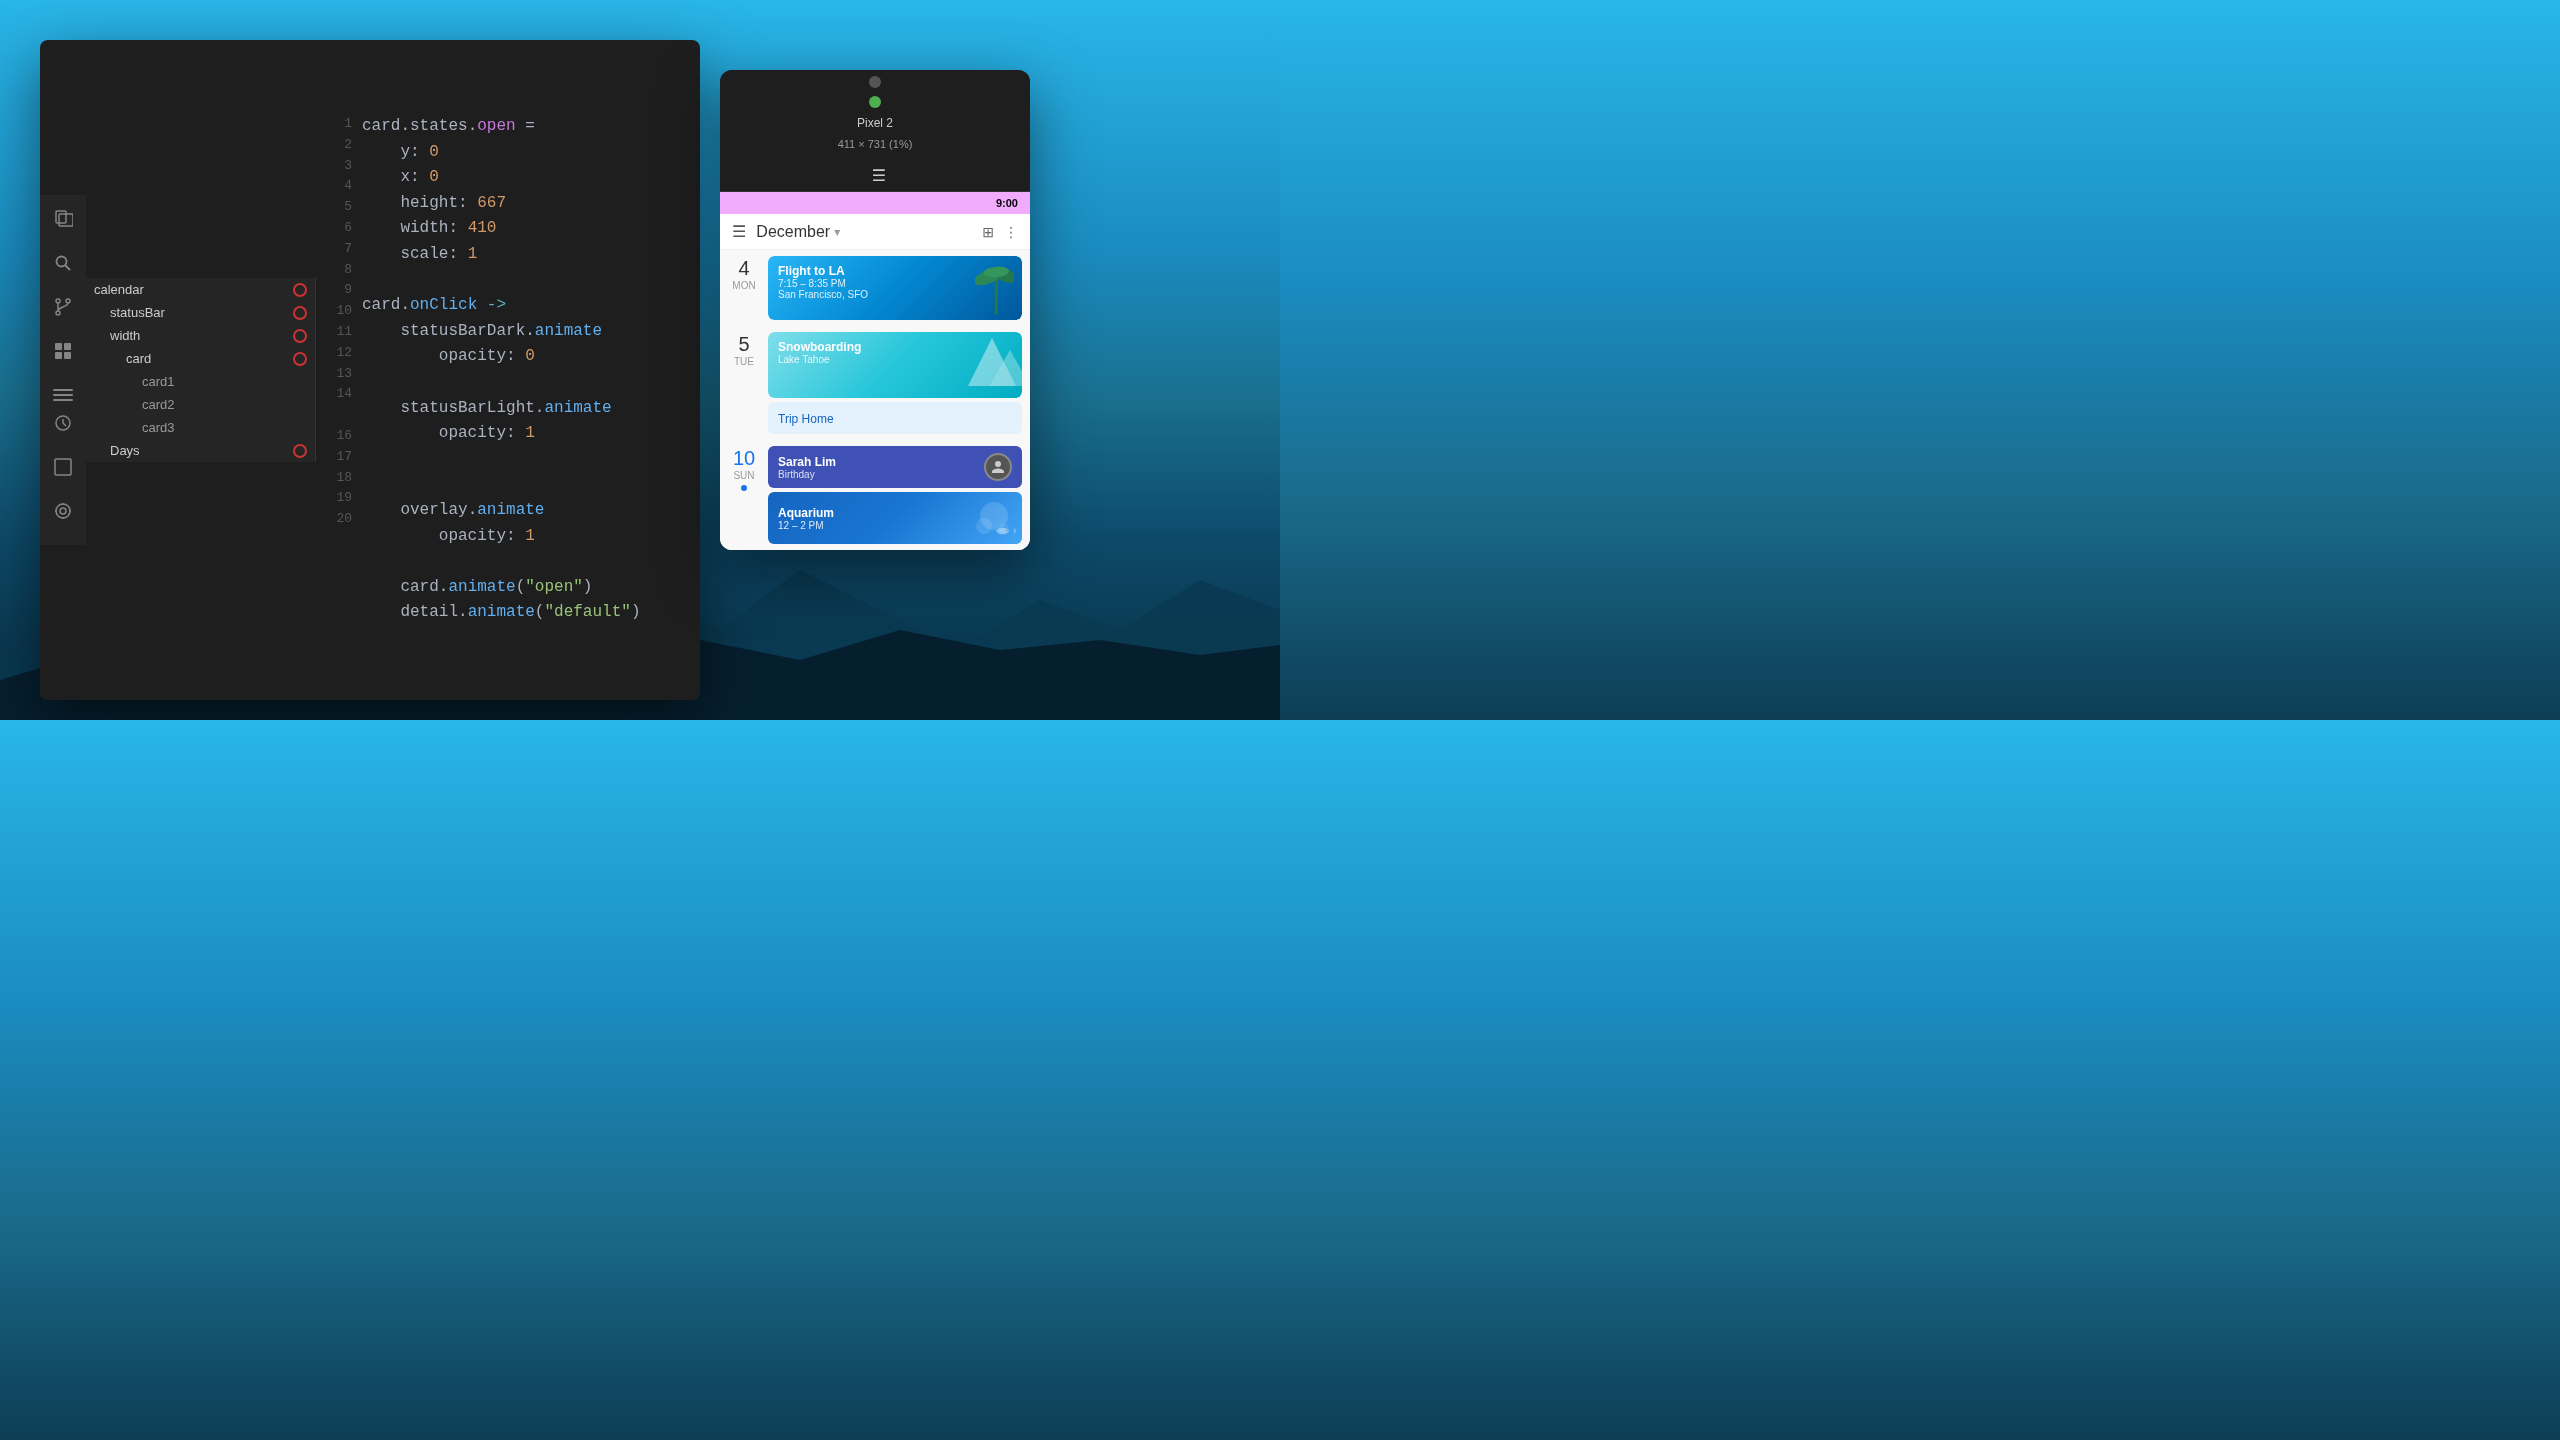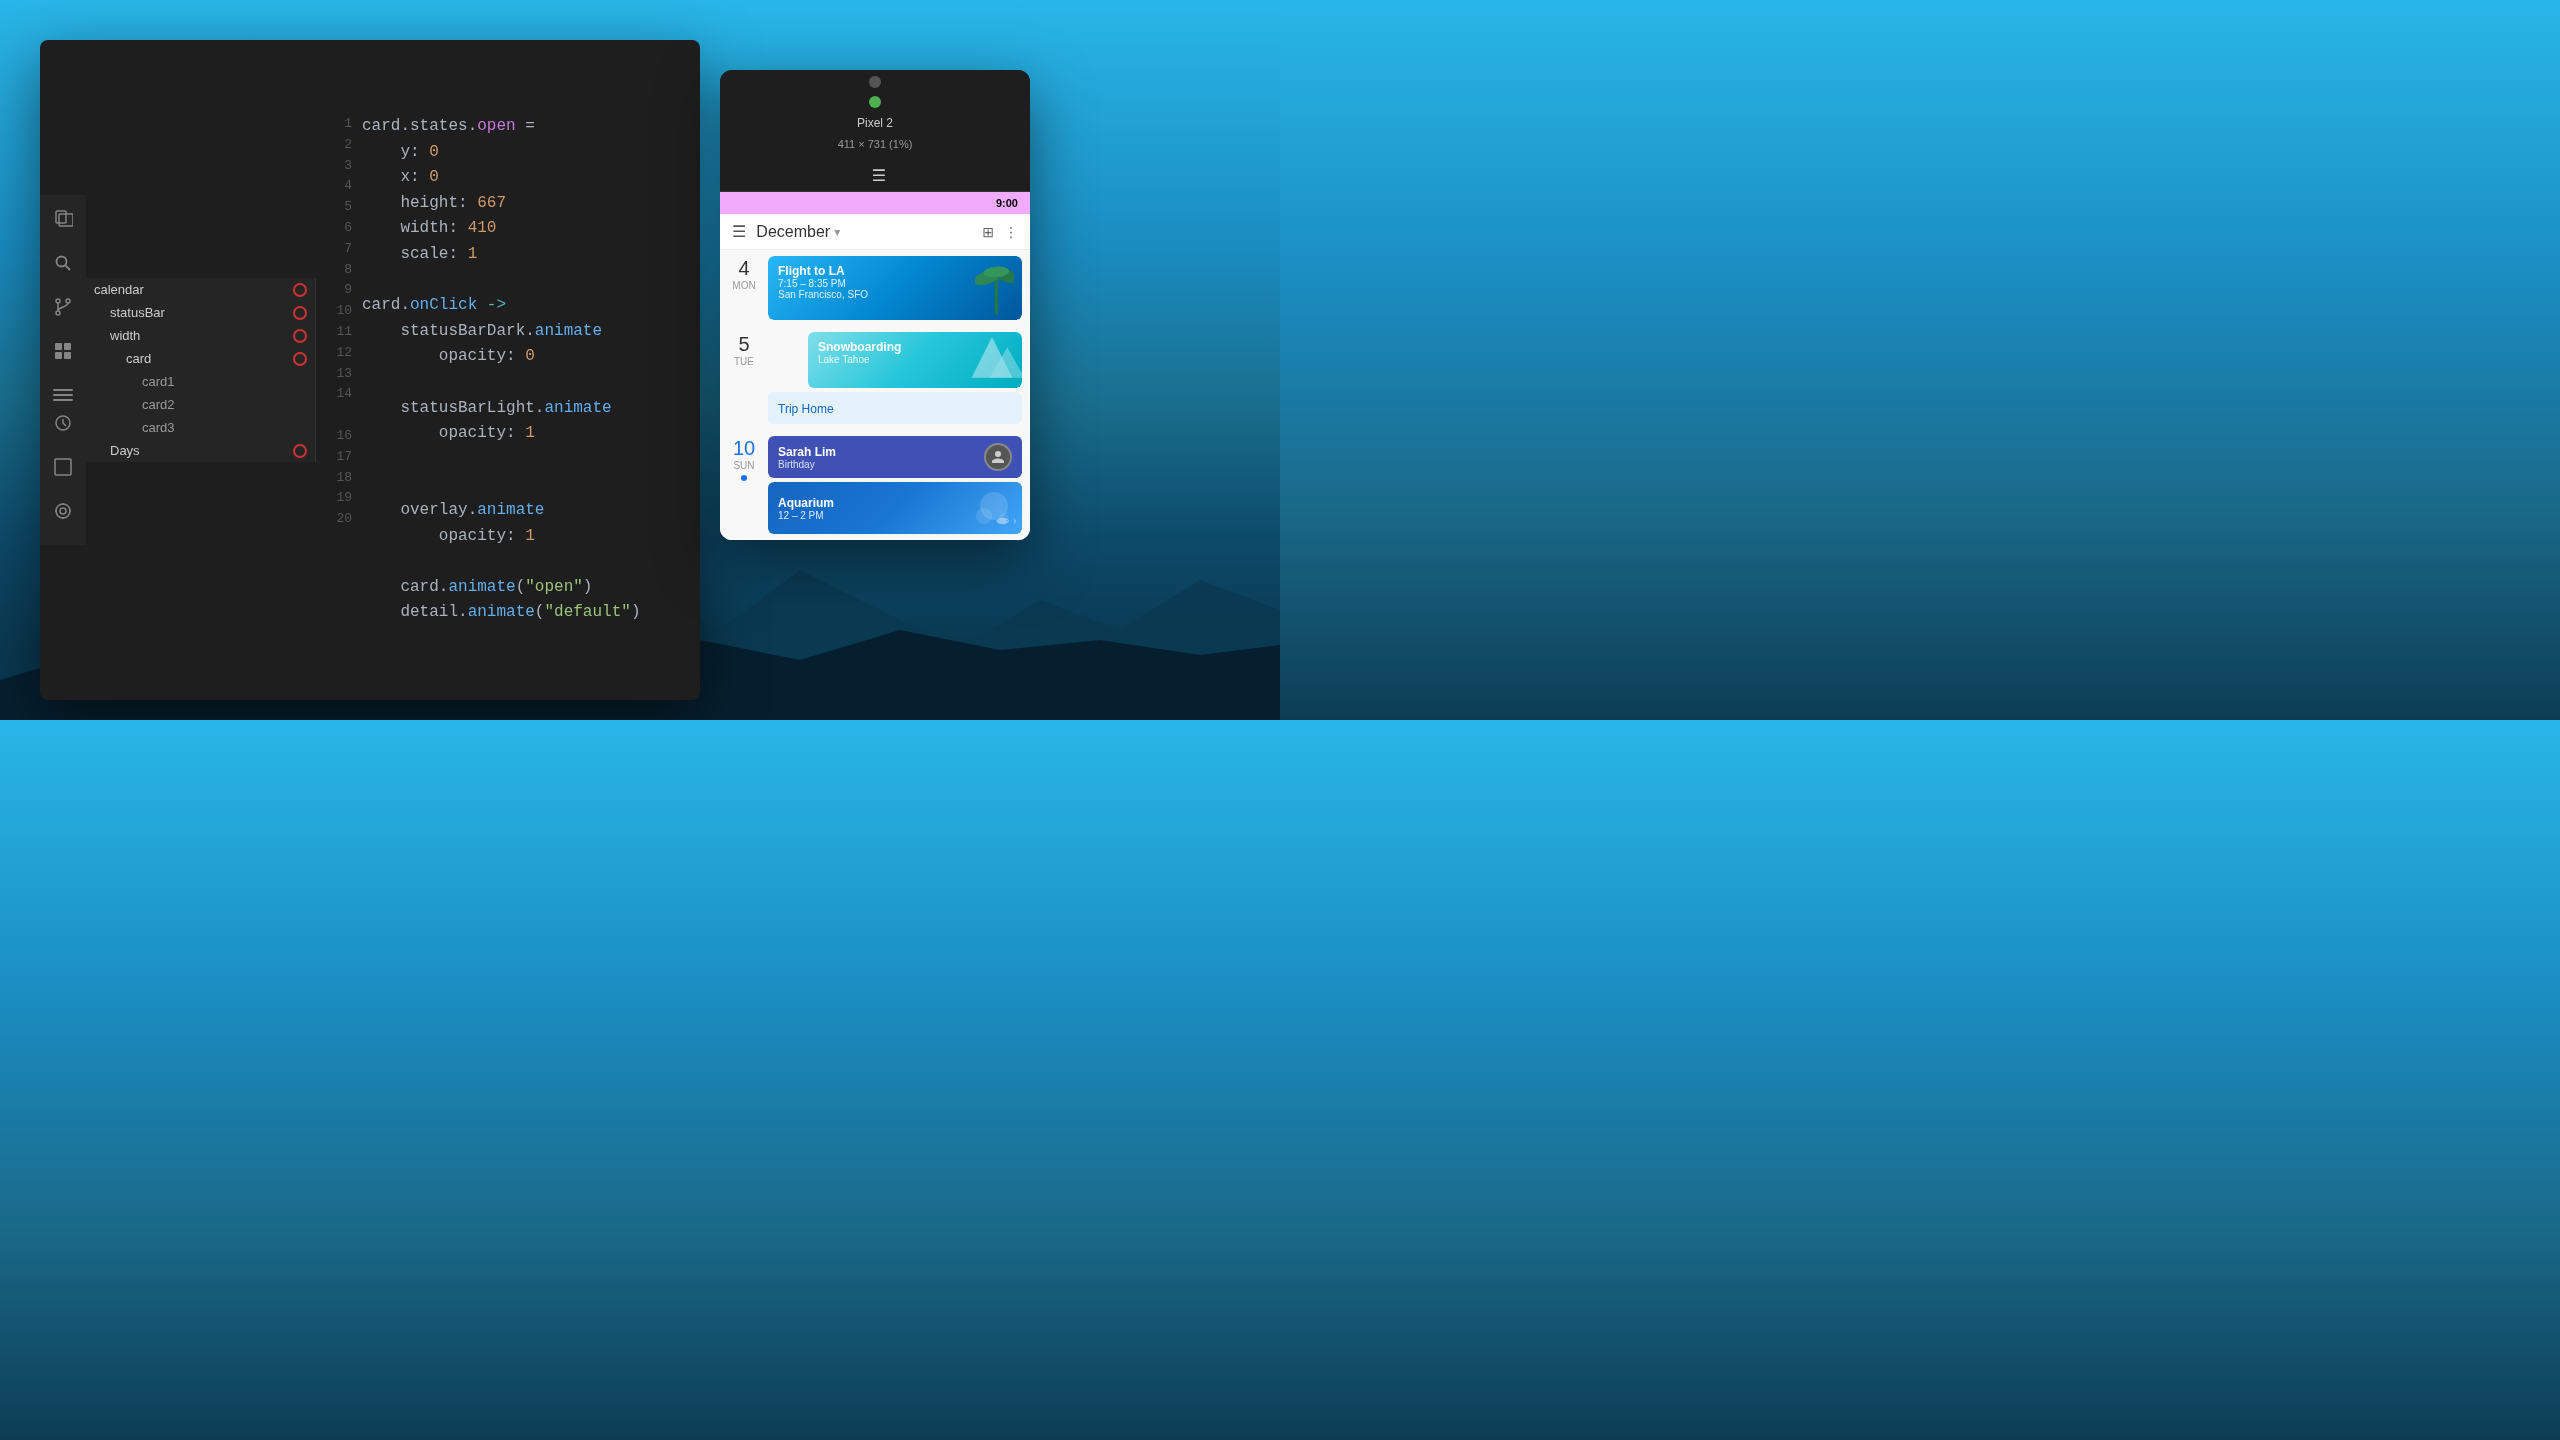--- a/index.html
+++ b/index.html
@@ -476,21 +476,21 @@
       </div>
 
       <div class="cal-day-row">
         <div class="cal-day-num">
           <div class="cal-day-number">5</div>
           <div class="cal-day-name">Tue</div>
         </div>
         <div class="cal-day-events">
 
           <div class="event-card">
-            <div style="border-radius:6px;overflow:hidden;position:relative;height:56px;margin-left:40px;">
+            <div style="border-radius:6px;overflow:hidden;position:relative;height:66px;">
               <div style="position:absolute;inset:0;background:linear-gradient(135deg,#80deea,#26c6da,#00acc1);"></div>
 
               <div style="position:absolute;right:0;top:0;bottom:0;width:60px;overflow:hidden;opacity:0.6;">
                 <svg viewBox="0 0 60 55" style="width:100%;height:100%;" preserveAspectRatio="xMidYMid slice">
                   <polygon points="30,5 10,45 50,45" fill="white" opacity="0.7"></polygon>
                   <polygon points="45,15 28,45 62,45" fill="white" opacity="0.5"></polygon>
                 </svg>
               </div>
               <div style="position:relative;z-index:2;padding:8px 10px;">
                 <div class="event-title">Snowboarding</div>

